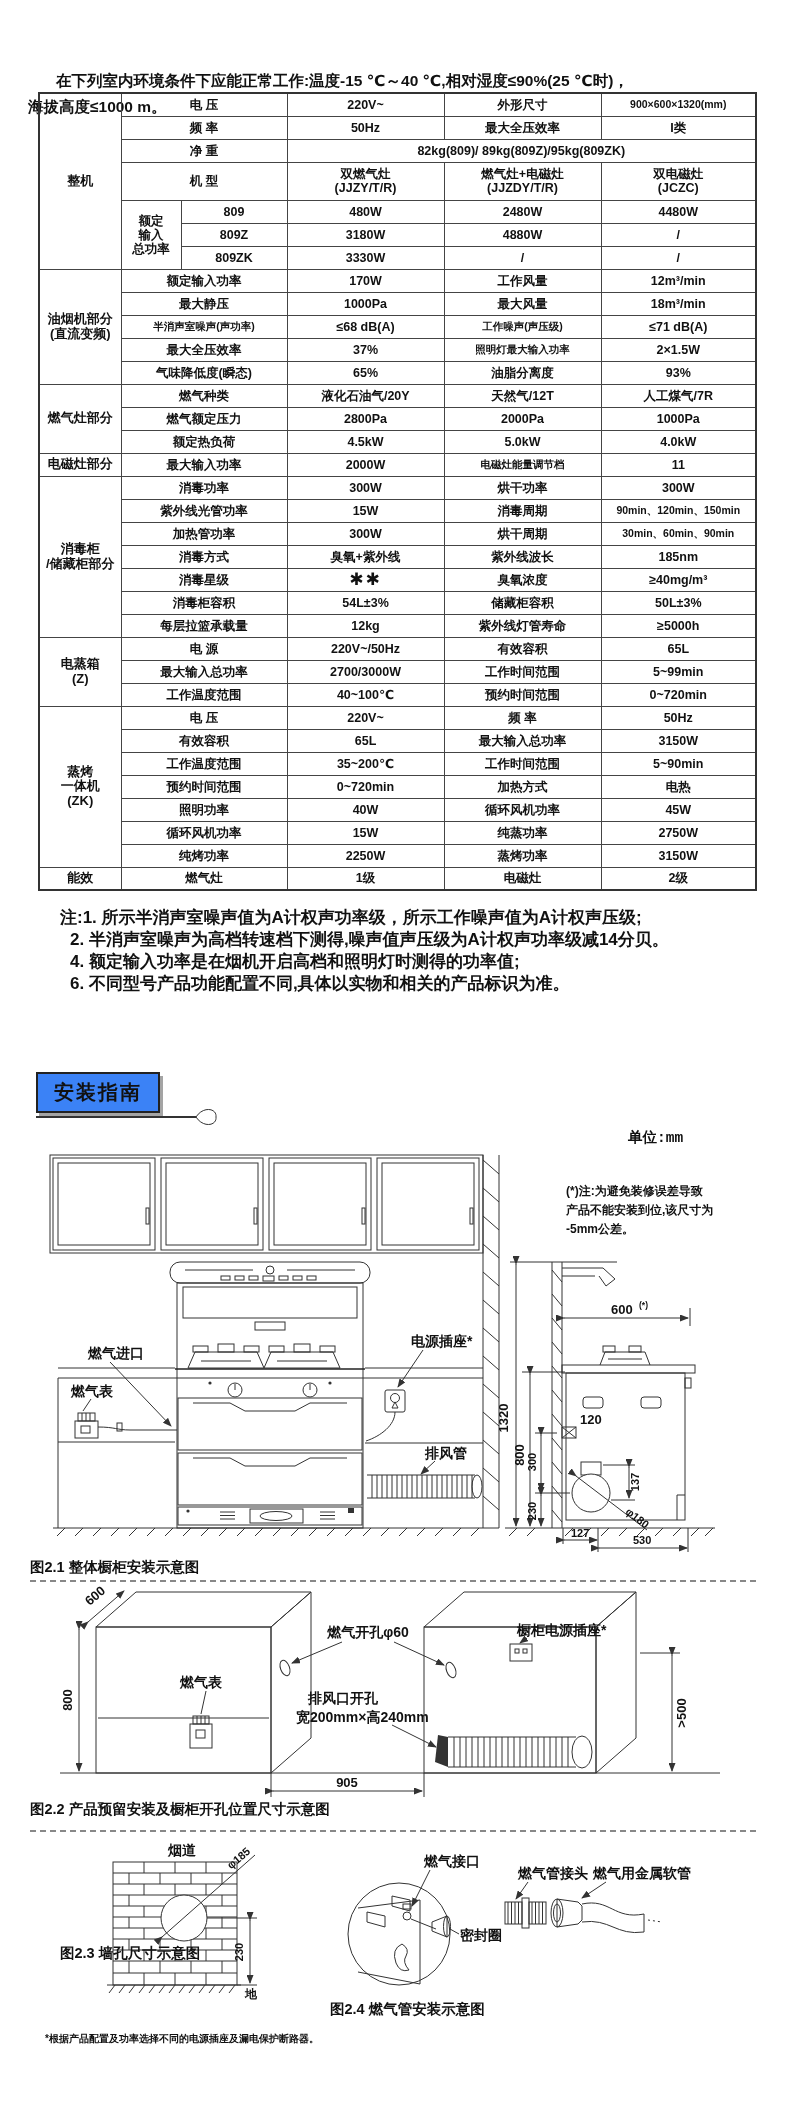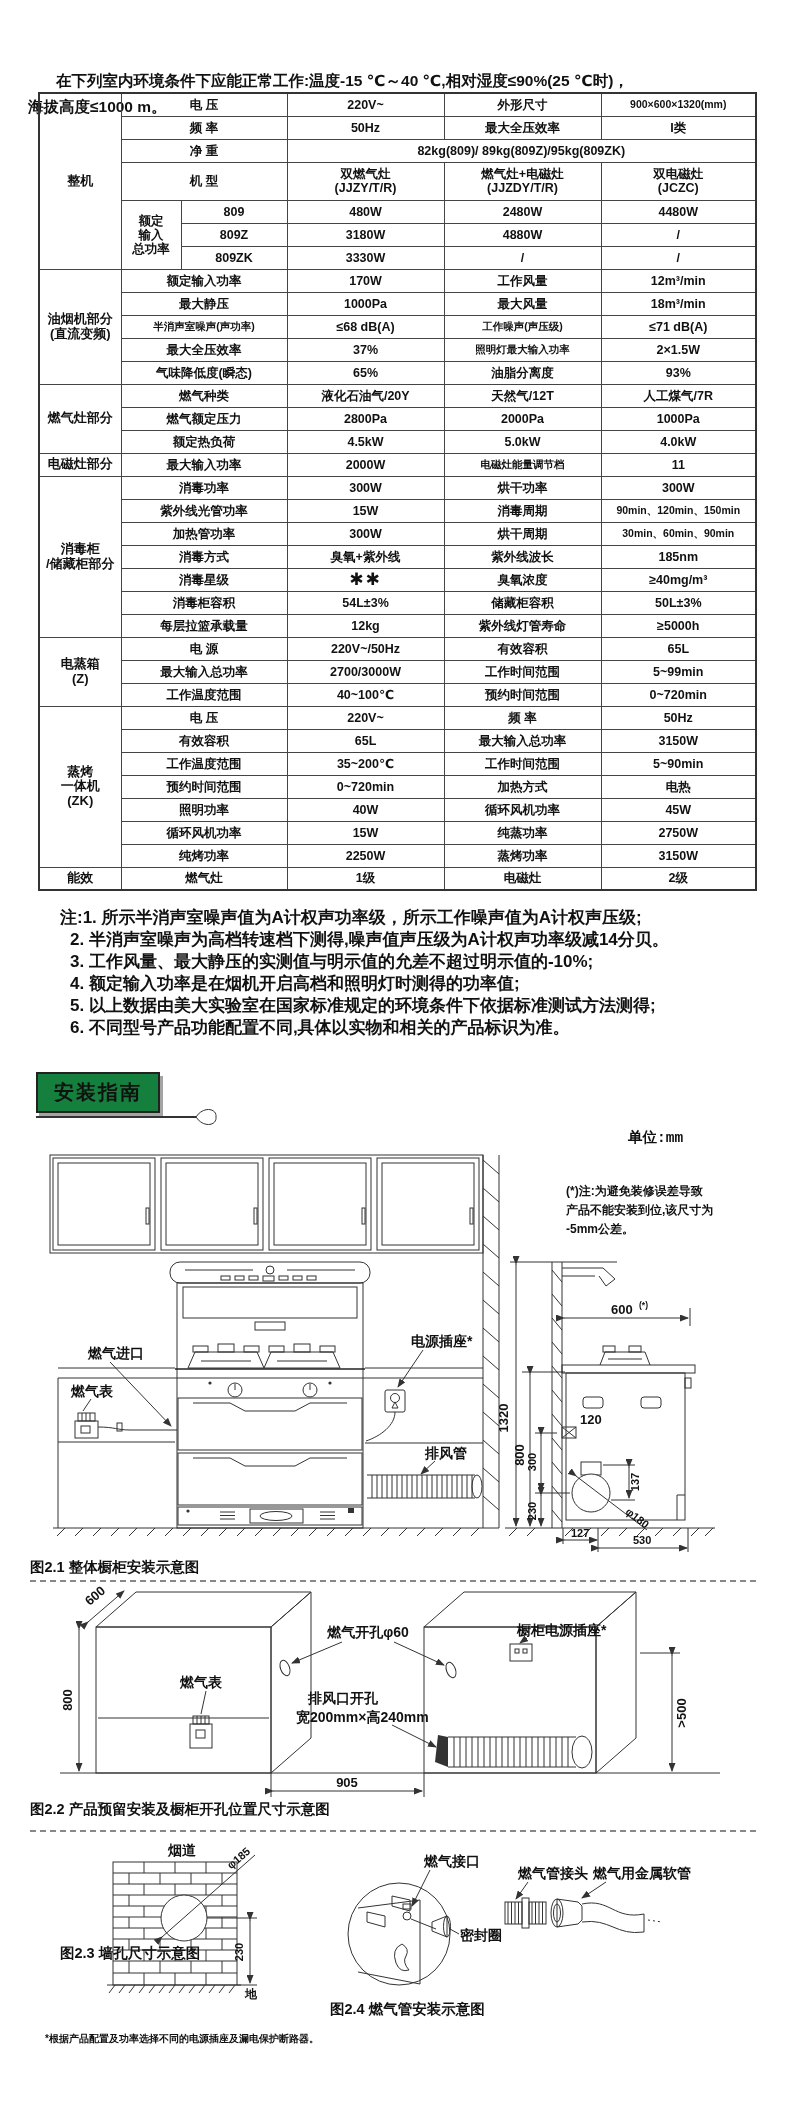--- a/index.html
+++ b/index.html
@@ -14,21 +14,21 @@
            padding:0 2px;white-space:pre-line;line-height:1.12;}
   #spec{border:2px solid #333;}
   #spec tr{height:23px;}
   #spec td.cat{font-size:13px;}
   #spec td.sm{font-size:10.5px;}
   #spec td.star{font-size:17px;letter-spacing:2px;}
   
   #notes{left:60px;top:907px;width:700px;font-size:17px;line-height:22px;}
   #notes .nx{margin-left:10px;}
   
-  #install-badge{left:36px;top:1072px;border:2px solid #222;background:#15803d;padding:5px 16px;
+  #install-badge{left:36px;top:1072px;border:2px solid #222;background:#3b82f6;padding:5px 16px;
         font-size:20px;letter-spacing:2px;box-shadow:3px 4px 0 rgba(90,90,90,.55);}
   #badge-line{left:36px;top:1116px;width:160px;height:2px;background:#333;}
   #unit-label{left:628px;top:1128px;font-size:14.5px;font-family:Liberation Mono, monospace;}
   #tol-note{left:566px;top:1182px;width:175px;font-size:12px;line-height:19px;white-space:pre-line;}
   .caption{font-size:14.5px;text-align:left;}
   .divider{border-top:2px dashed #888;width:726px;left:30px;height:0;}
   
   svg{overflow:visible;}
   .ln{stroke:#333;stroke-width:1;fill:none;}
   .lnb{stroke:#222;stroke-width:1.4;fill:none;}
@@ -279,23 +279,21 @@
           <td>1级</td>
           <td>电磁灶</td>
           <td>2级</td>
         </tr>
       </tbody>
   </table>
 
   <div id="notes" class="abs">
     <div>注:1.  所示半消声室噪声值为A计权声功率级，所示工作噪声值为A计权声压级;</div>
     <div class="nx">2.  半消声室噪声为高档转速档下测得,噪声值声压级为A计权声功率级减14分贝。</div>
-    <div class="nx">3.  工作风量、最大静压的实测值与明示值的允差不超过明示值的-10%;</div>
     <div class="nx">4.  额定输入功率是在烟机开启高档和照明灯时测得的功率值;</div>
-    <div class="nx">5.  以上数据由美大实验室在国家标准规定的环境条件下依据标准测试方法测得;</div>
     <div class="nx">6.  不同型号产品功能配置不同,具体以实物和相关的产品标识为准。</div>
   </div>
 
   <div id="install-badge" class="abs">安装指南</div>
   <div id="badge-line" class="abs"></div>
   <svg class="abs" style="left:194px;top:1106px" width="26" height="22" viewBox="0 0 26 22">
     <path class="fw" d="M2,11 C9,0 23,2 22,11 C23,20 9,22 2,11 Z"></path>
   </svg>
 
   <div id="unit-label" class="abs">单位:mm</div>

